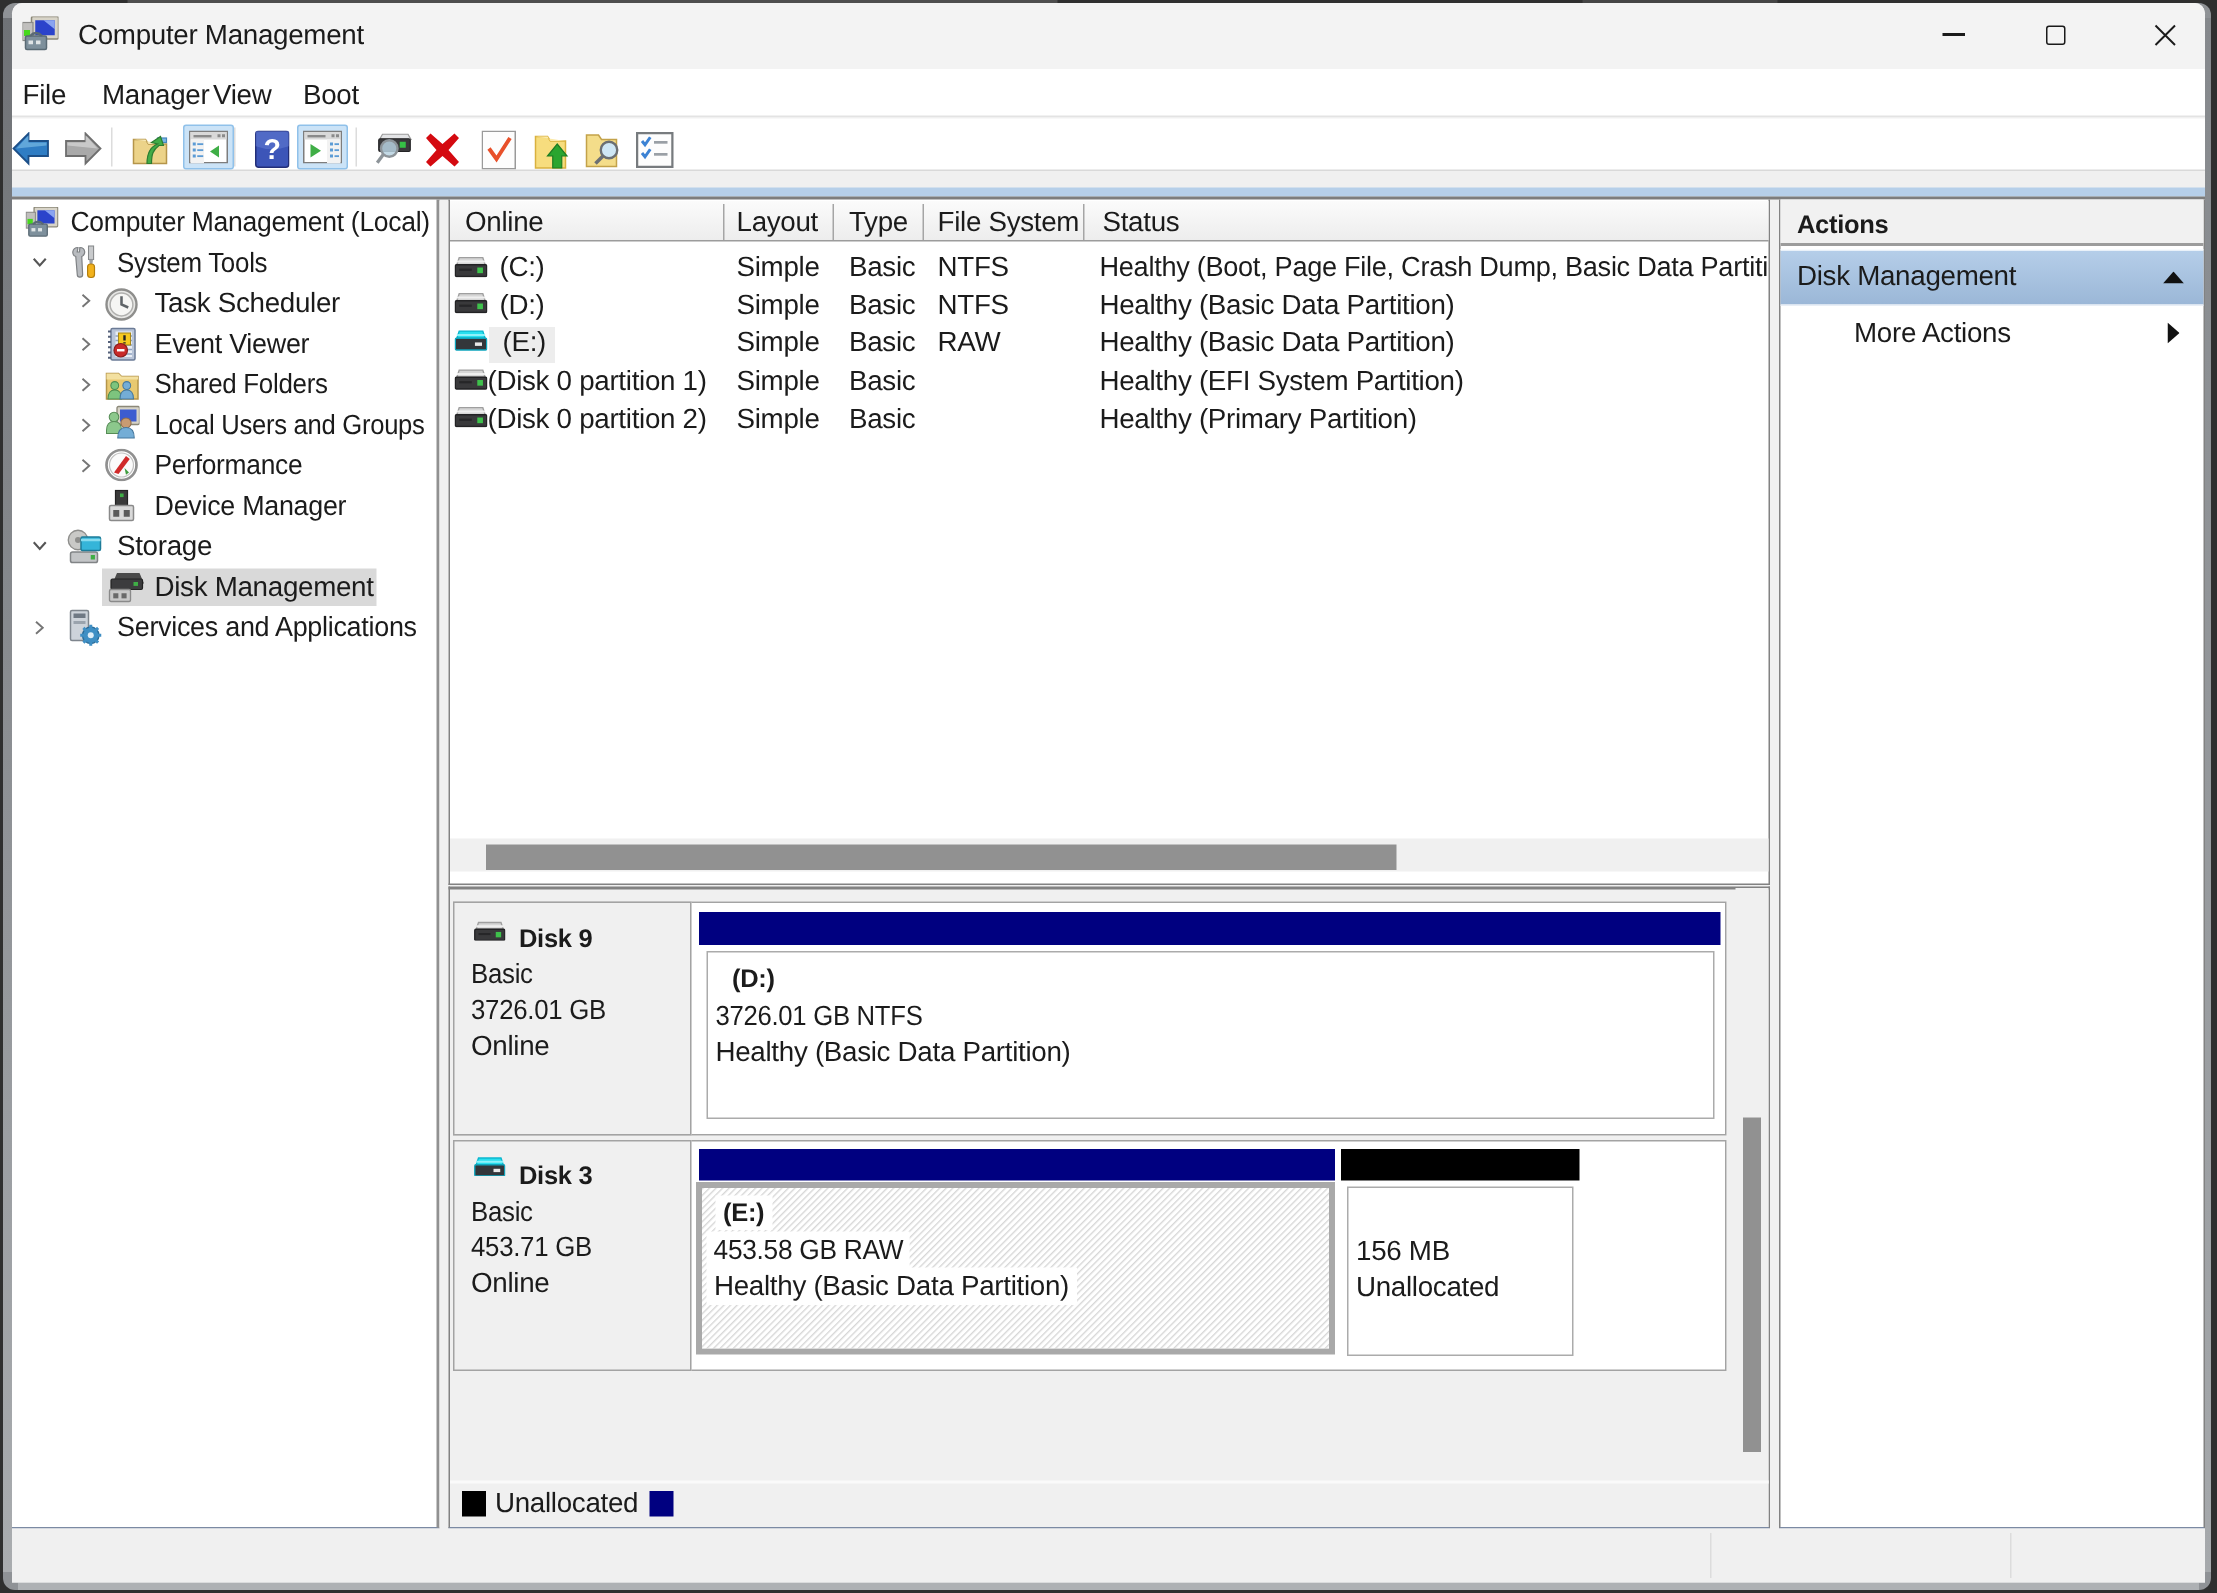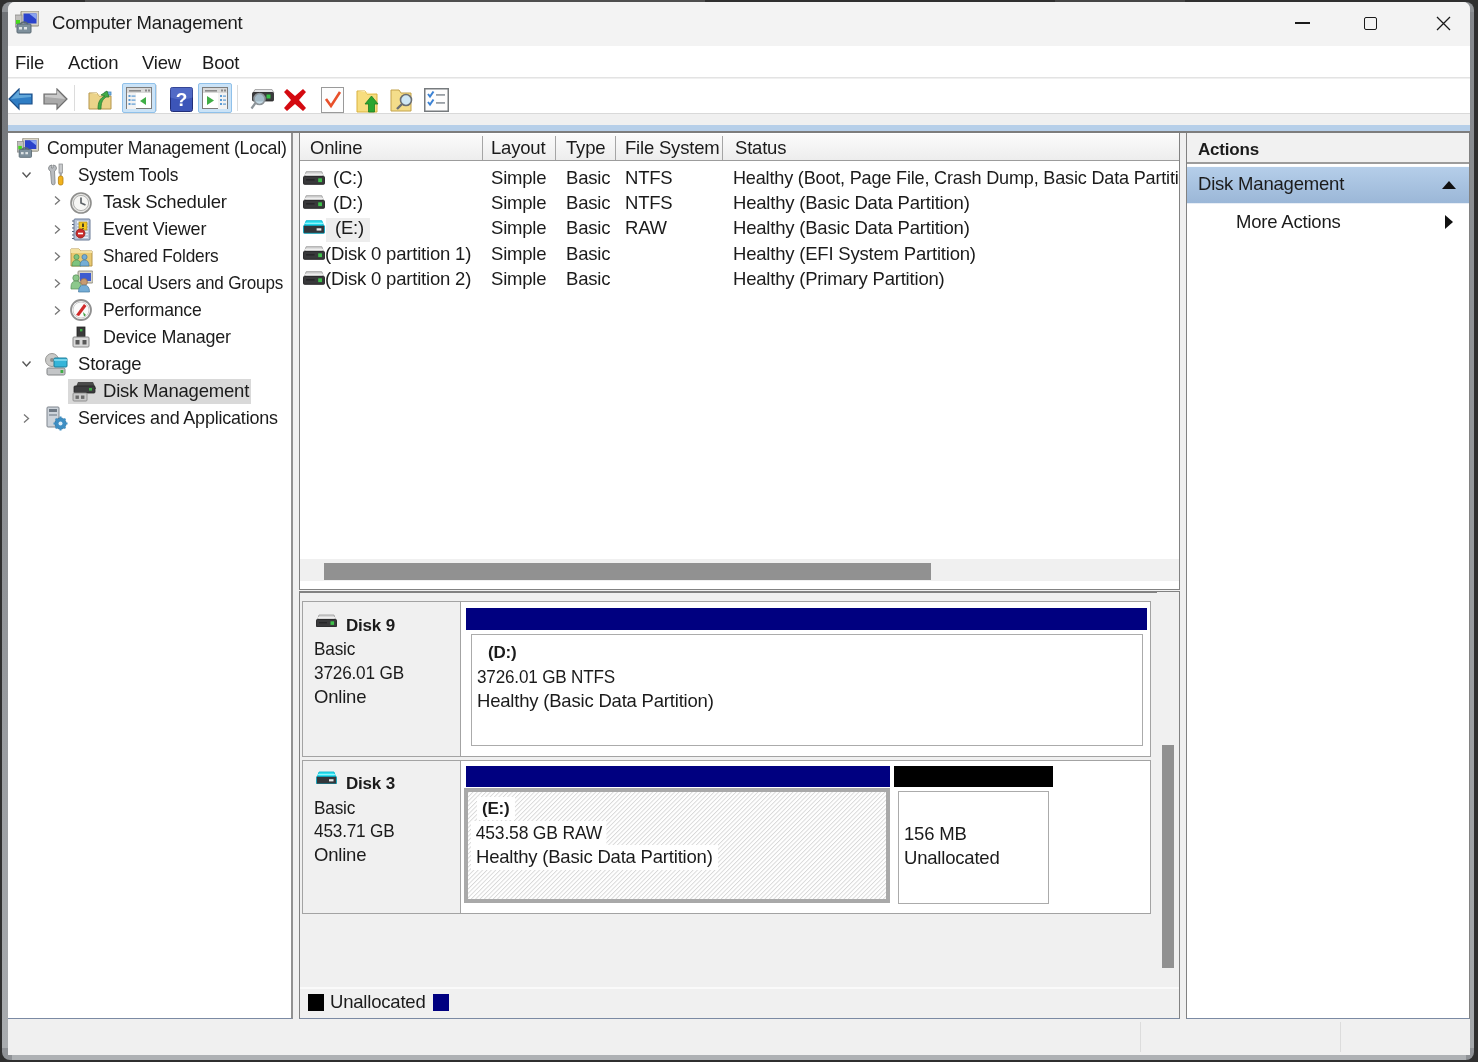--- a/index.html
+++ b/index.html
@@ -35,21 +35,21 @@
 <div class="txt" style="left:52px;top:14px;">Computer Management</div>
 
 <div class="abs" style="left:1295px;top:22px;width:15px;height:1.5px;background:#1a1a1a;"></div>
 <div class="abs" style="left:1364px;top:17px;width:13px;height:13px;border:1.3px solid #1a1a1a;border-radius:2px;"></div>
 <svg class="abs" style="left:1436px;top:16px;" width="15" height="15" viewBox="0 0 15 15">
   <path d="M1 1 L14 14 M14 1 L1 14" stroke="#1a1a1a" stroke-width="1.3"></path>
 </svg>
 
 <div class="abs" style="left:8px;top:46px;width:1462px;height:32px;background:#ffffff;border-bottom:1px solid #e3e3e3;"></div>
 <div class="txt" style="left:15px;top:54px;">File</div>
-<div class="txt" style="left:68px;top:54px;">Action</div>
+<div class="txt" style="left:68px;top:54px;">Manager</div>
 <div class="txt" style="left:142px;top:54px;text-align:center;">View</div>
 <div class="txt" style="left:202px;top:54px;">Boot</div>
 
 <div class="abs" style="left:8px;top:79px;width:1462px;height:35px;background:#ffffff;border-bottom:1px solid #d9d9d9;"></div>
 <div class="abs" style="left:74px;top:85px;width:1px;height:26px;background:#dcdcdc;"></div>
 <div class="abs" style="left:156px;top:85px;width:1px;height:26px;background:#dcdcdc;"></div>
 <div class="abs" style="left:237px;top:85px;width:1px;height:26px;background:#dcdcdc;"></div>
 
 <svg class="abs" style="left:8px;top:88px;" width="26" height="23" viewBox="0 0 26 23">
   <path d="M11 1 L11 6 L24 6 L24 16 L11 16 L11 21 L1 11 Z" fill="#2f7dc4" stroke="#1c4f88" stroke-width="1.2"></path>

